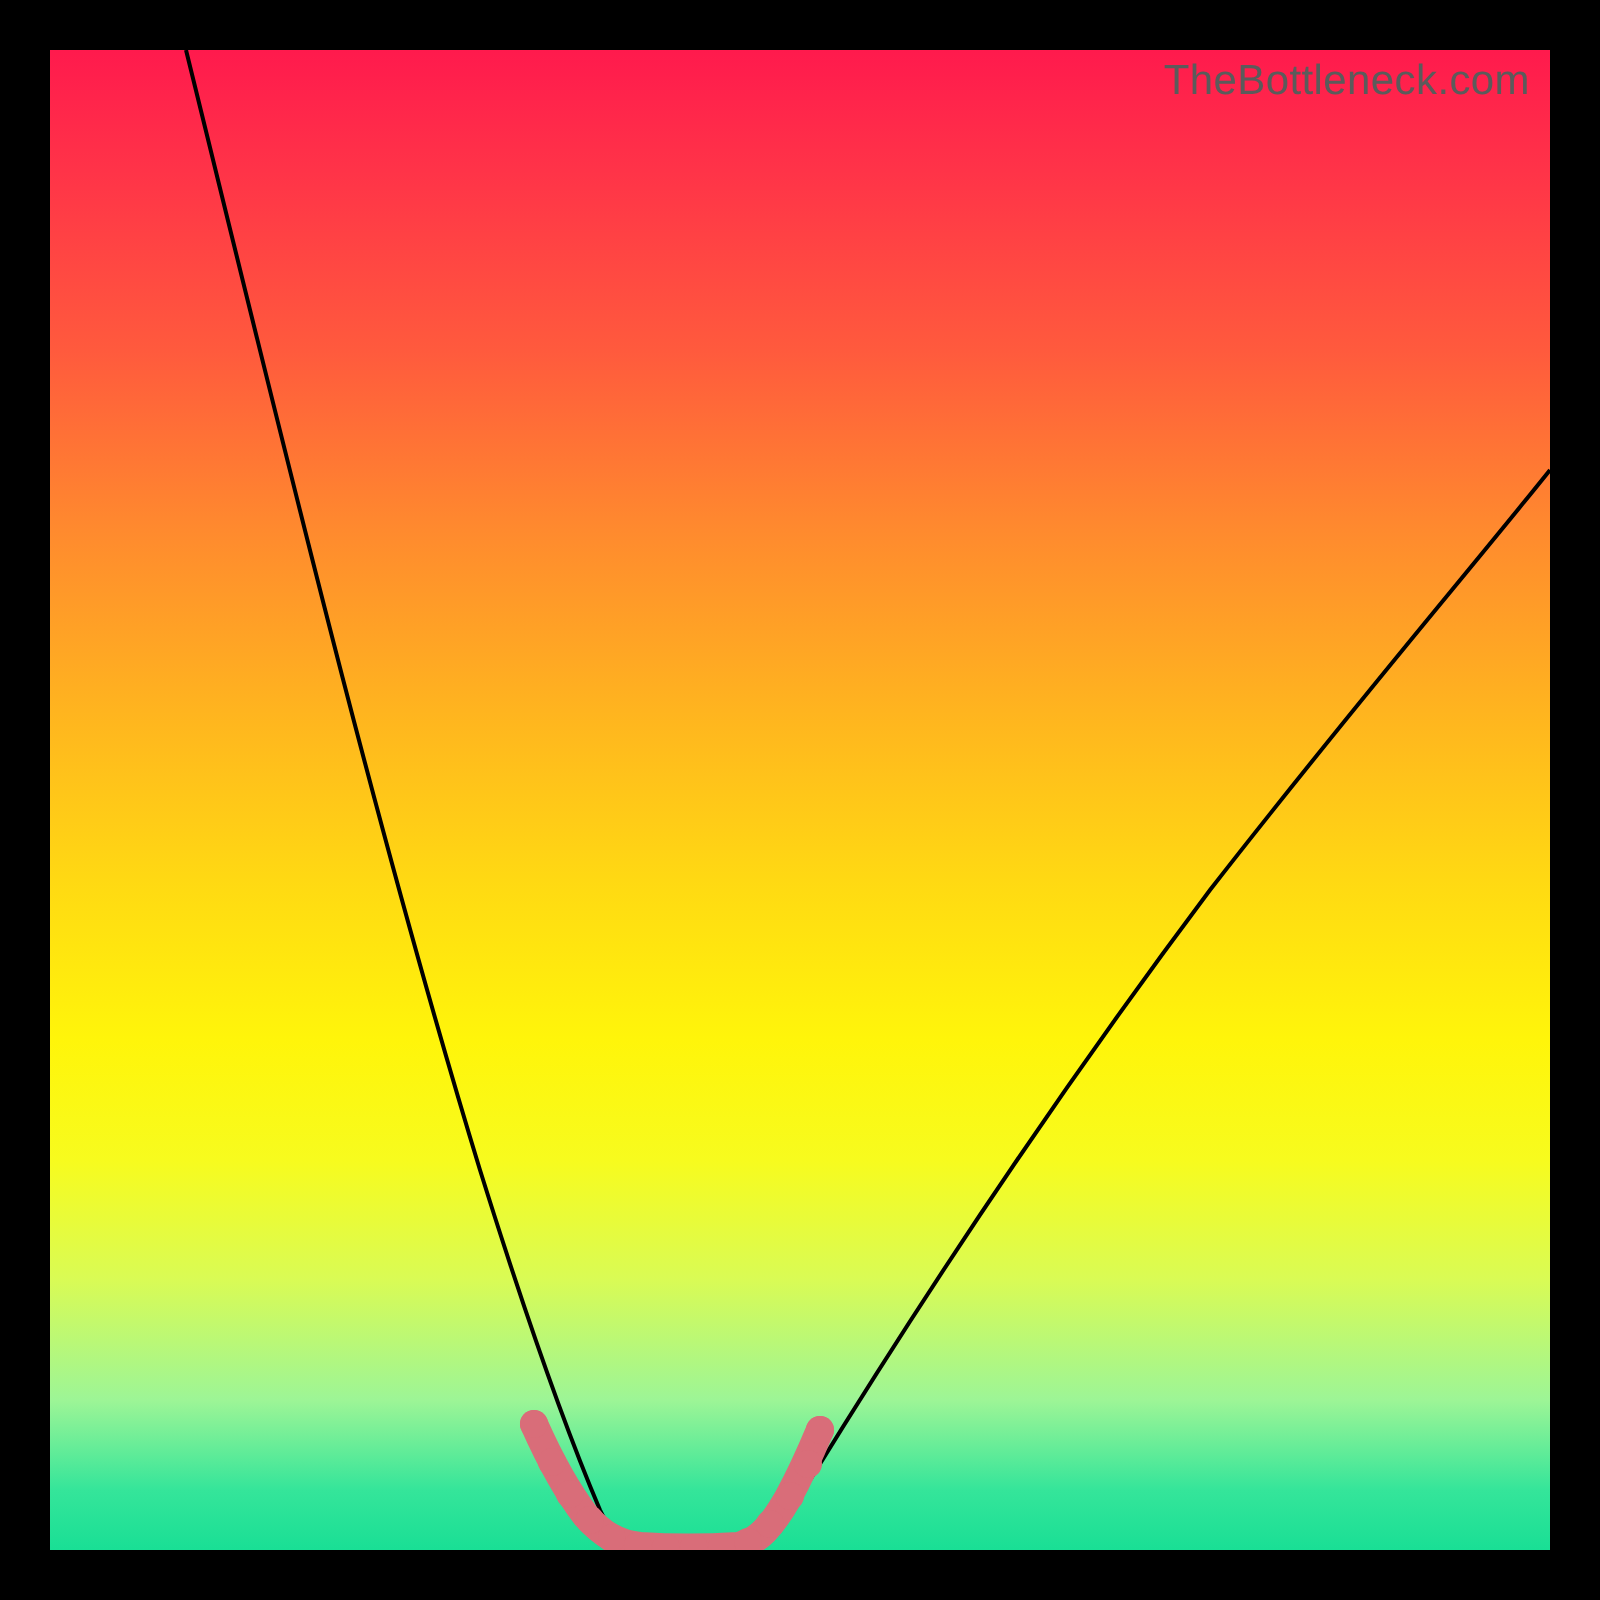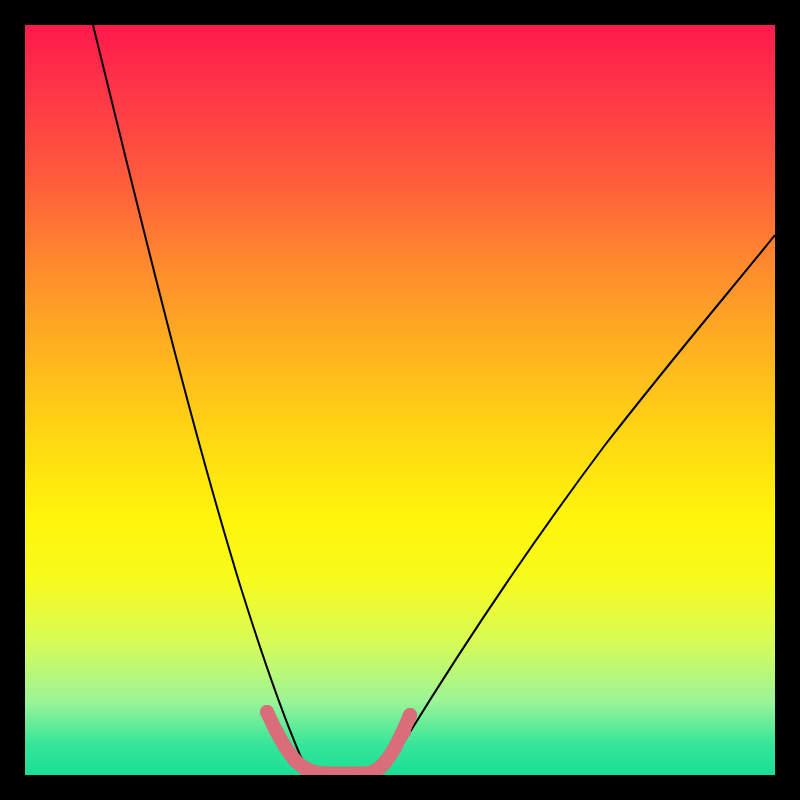--- a/index.html
+++ b/index.html
@@ -60,20 +60,21 @@
     stroke-linejoin: round;
   }
   .pink-dot {
     fill: #d96d79;
   }
 </style>
 </head>
 <body>
 
 <div class="frame">
+  <div class="watermark">TheBottleneck.com</div>
 
   <svg class="plot" viewBox="0 0 750 750">
     <path class="thin-curve" d="M 68 0
              C 110 170, 160 380, 215 560
              C 240 640, 258 690, 275 730
              C 282 745, 289 749, 300 749"></path>
     <path class="thin-curve" d="M 300 749
              C 313 750, 326 750, 340 749"></path>
     <path class="thin-curve" d="M 340 749
              C 352 748, 363 740, 380 715

